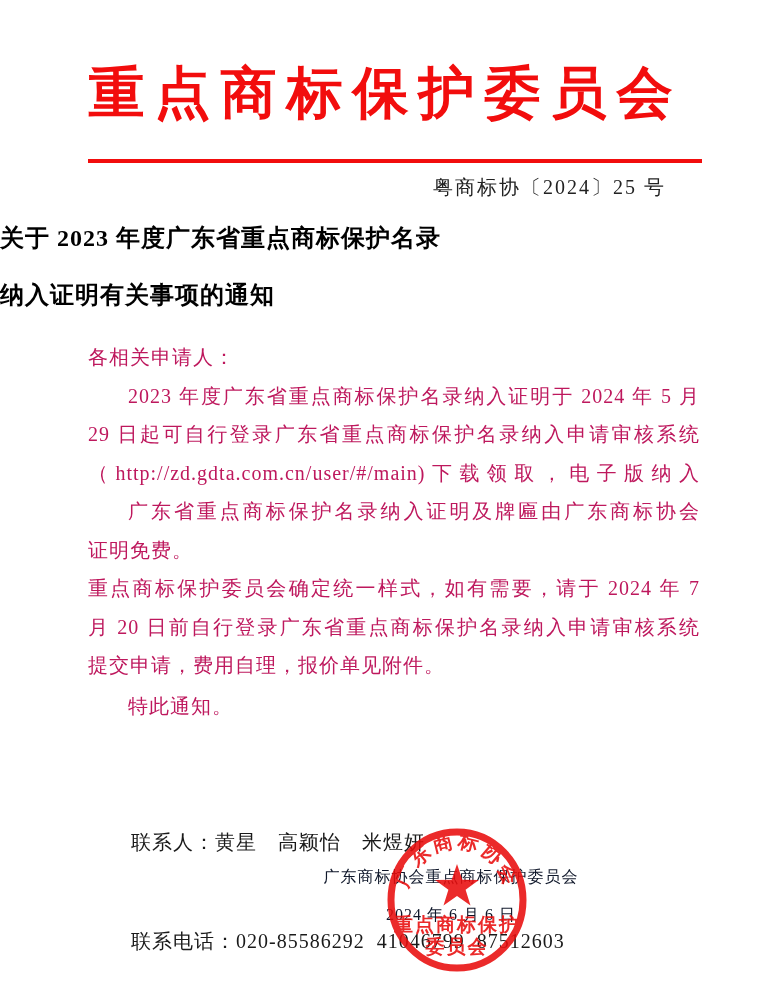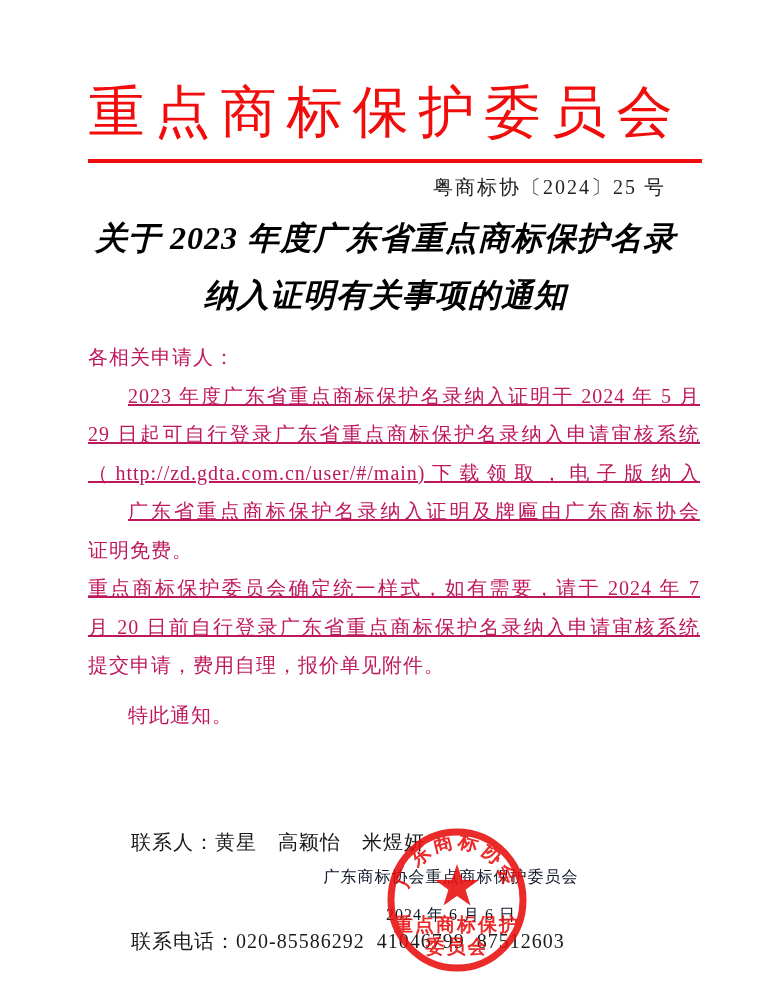--- a/index.html
+++ b/index.html
@@ -12,26 +12,26 @@
     width: 771px;
     height: 1004px;
     background: #ffffff;
     overflow: hidden;
     font-family: "Liberation Serif", serif;
     color: #111111;
   }
   
   .org-title {
     position: absolute;
-    top: 75px;
+    top: 56px;
     left: 0;
     width: 100%;
     text-align: center;
     font-size: 56px;
-    font-weight: normal;
+    font-weight: bold;
     color: #f20d0d;
     letter-spacing: 10px;
     white-space: nowrap;
   }
   .red-line {
     position: absolute;
     top: 159px;
     left: 88px;
     width: 614px;
     height: 4px;
@@ -46,51 +46,48 @@
     color: #222222;
     white-space: nowrap;
     margin-left: 40px;
   }
   
   .notice-title {
     position: absolute;
     top: 210px;
     left: 0;
     width: 100%;
-    text-align: center;
-    font-size: 32px;
+    font-size: 24px;
     font-weight: bold;
     line-height: 57px;
     letter-spacing: 1px;
     color: #000000;
-    font-style: italic;
   }
   
   .body-block {
     position: absolute;
     top: 338px;
     left: 88px;
     width: 612px;
     font-size: 20px;
     line-height: 38.5px;
     color: #be185d;
     letter-spacing: 1px;
   }
   .bline {
     width: 100%;
     white-space: nowrap;
   }
   .bline.jl {
     white-space: normal;
     text-align: justify;
     text-align-last: justify;
-    text-decoration: underline;
   }
   .bline.ind { text-indent: 40px; }
-  .bline.gap { margin-top: 11px; }
+  .bline.gap { margin-top: 2px; }
   
   .contacts {
     position: absolute;
     top: 760px;
     left: 131px;
     font-size: 20px;
     line-height: 33px;
     letter-spacing: 1px;
     color: #1a1a1a;
     white-space: pre;

